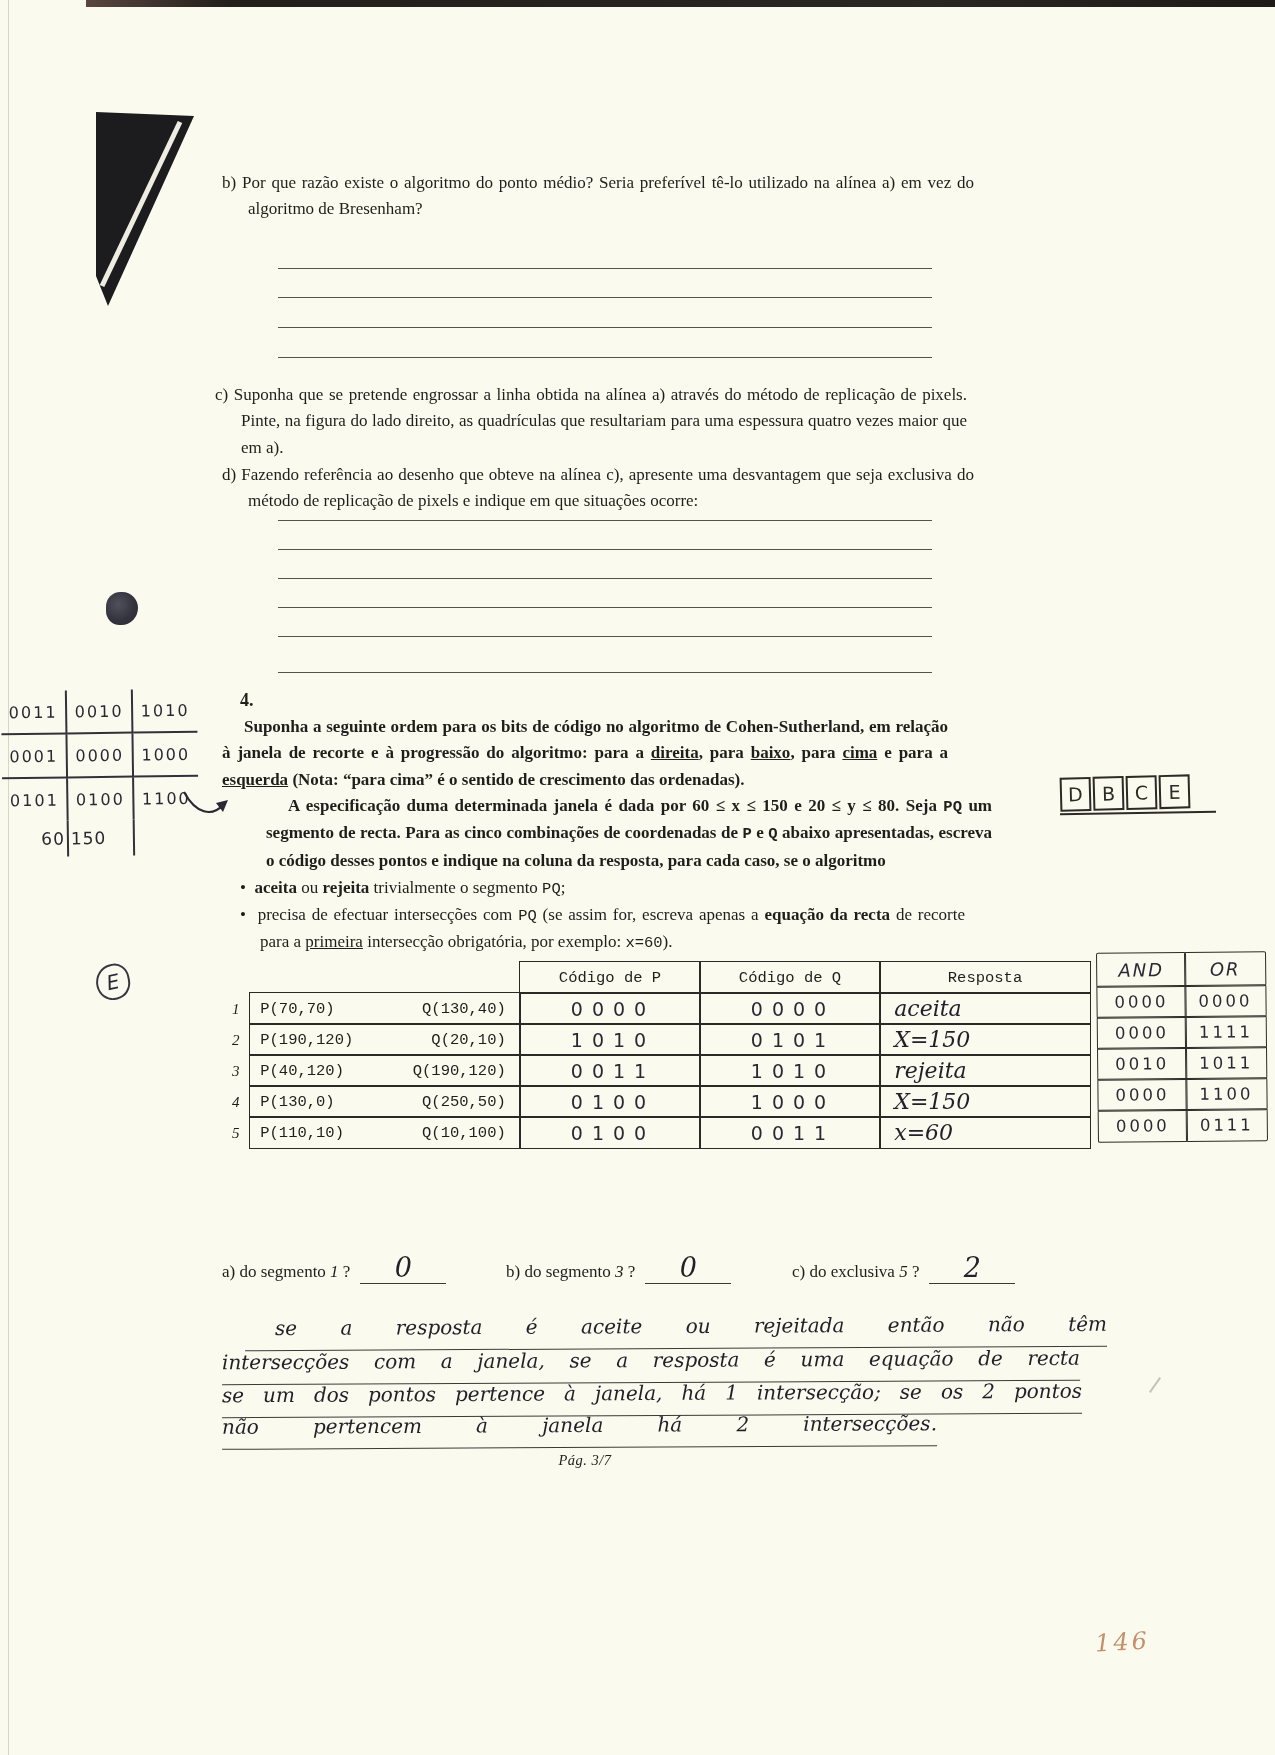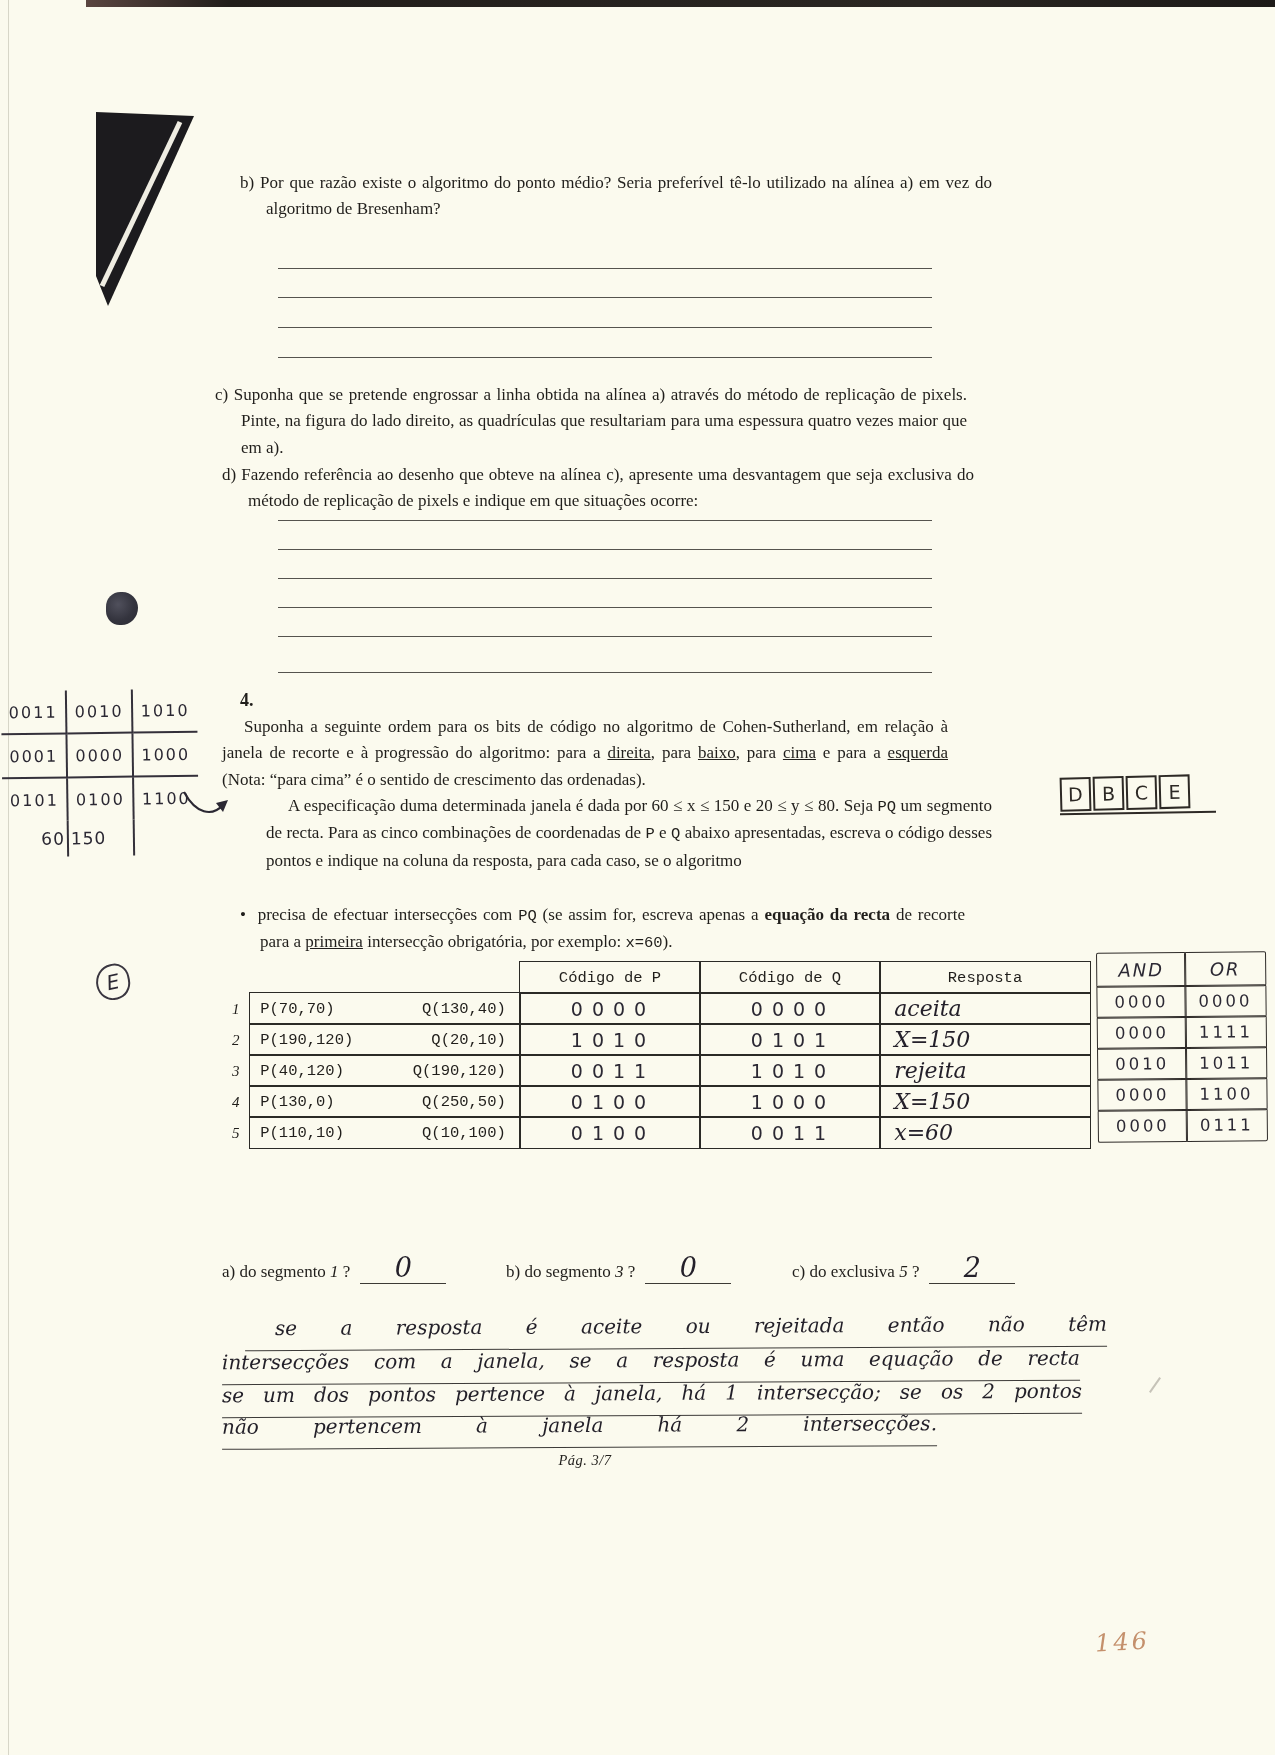--- a/index.html
+++ b/index.html
@@ -9,21 +9,21 @@
     font-family:"Liberation Serif", serif;
     color:#201e1b; overflow:hidden;
   }
   .paper::before { 
     content:""; position:absolute; left:8px; top:0; bottom:0; width:1px;
     background:rgba(150,145,130,0.35);
   }
   .abs { position:absolute; }
   .body-text { font-size:17px; line-height:26.4px; text-align:justify; width:726px; }
   .qblock { padding-left:26px; text-indent:-26px; }
-  .indent { text-indent:22px; }
+  .indent { text-indent:22px;font-weight:bold; }
   .ul { text-decoration:underline; }
   .b  { font-weight:bold; }
   .mono { font-family:"Liberation Mono", monospace; font-size:15.5px; }
   .answer-line { position:absolute; height:0; border-top:1.4px solid #55534e; }
   .h4 { font-weight:bold; font-size:18px; }
   
   .hw  { font-family:"DejaVu Serif", serif; font-style:italic; color:#24202a; }
   .hwd { font-family:"DejaVu Sans", sans-serif; color:#2b2833; }
   
   .mgrid { left:2px; top:690px; transform:rotate(-0.8deg); }
@@ -89,21 +89,21 @@
   <div class="abs" style="left:106px; top:592px; width:32px; height:33px; border-radius:48% 52% 55% 45%;
               background:radial-gradient(circle at 38% 38%, #50505c 0%, #34343e 55%, #2a2a33 100%);"></div>
 
   <div class="abs hwd" style="left:96px; top:964px; width:30px; height:32px; border:2px solid #3a3640;
               border-radius:55% 45% 50% 50%; display:flex; align-items:center; justify-content:center;
               font-size:20px; font-style:italic; transform:rotate(-12deg);">E</div>
 
   <div class="abs" style="left:1146px; top:1384px; width:18px; height:2px; background:#c6c3b8;
               transform:rotate(-55deg);"></div>
 
-  <div class="abs body-text qblock" style="left:222px; top:170px;margin-left:18px;">
+  <div class="abs body-text qblock" style="left:222px; top:170px;">
     <span>b)</span>
     <span>Por que razão existe o algoritmo do ponto médio? Seria preferível tê-lo utilizado na alínea a) em vez do algoritmo de Bresenham?</span>
   </div>
   <div class="answer-line" style="left:278px; top:268px; width:654px;"></div>
   <div class="answer-line" style="left:278px; top:297px; width:654px;"></div>
   <div class="answer-line" style="left:278px; top:327px; width:654px;"></div>
   <div class="answer-line" style="left:278px; top:357px; width:654px;"></div>
 
   <div class="abs body-text qblock" style="left:215px; top:382px;">
     <span>c)</span>
@@ -124,20 +124,23 @@
   <div class="abs h4" style="left:240px; top:690px;">4.</div>
 
   <div class="abs body-text indent" style="left:222px; top:714px;">
     <span>Suponha a seguinte ordem para os bits de código no algoritmo de Cohen-Sutherland, em relação à janela de recorte e à progressão do algoritmo: para a </span><span class="ul">direita</span><span>, para </span><span class="ul">baixo</span><span>, para </span><span class="ul">cima</span><span> e para a </span><span class="ul">esquerda</span><span> (Nota: “para cima” é o sentido de crescimento das ordenadas).</span>
   </div>
 
   <div class="abs body-text indent" style="left:222px; top:793px;margin-left:44px;">
     <span>A especificação duma determinada janela é dada por  60 ≤ x ≤ 150  e  20 ≤ y ≤ 80. Seja </span><span class="mono">PQ</span><span> um segmento de recta. Para as cinco combinações de coordenadas de </span><span class="mono">P</span><span> e </span><span class="mono">Q</span><span> abaixo apresentadas, escreva o código desses pontos e indique na coluna da resposta, para cada caso, se o algoritmo</span>
   </div>
 
+  <div class="abs body-text" style="left:240px; top:875px; width:700px; padding-left:20px; text-indent:-20px;">
+    <span>•&nbsp; </span><span class="b">aceita</span><span> ou </span><span class="b">rejeita</span><span> trivialmente o segmento </span><span class="mono">PQ</span><span>;</span>
+  </div>
 
   <div class="abs body-text" style="left:240px; top:902px; width:705px; padding-left:20px; text-indent:-20px;">
     <span>•&nbsp; </span><span>precisa de efectuar intersecções com </span><span class="mono">PQ</span><span> (se assim for, escreva apenas a </span><span class="b">equação da recta</span><span> de recorte para a </span><span class="ul">primeira</span><span> intersecção obrigatória, por exemplo: </span><span class="mono">x=60</span><span>).</span>
   </div>
 
   <div class="abs mgrid hwd">
     <table>
       <tbody>
           <tr>
         <td>0011</td>

